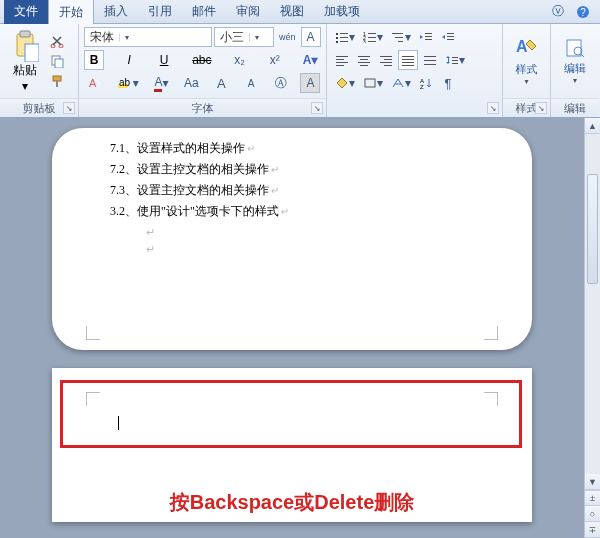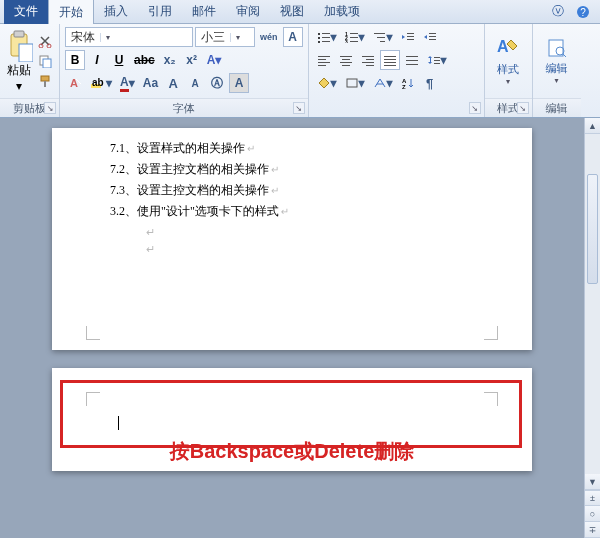--- a/index.html
+++ b/index.html
@@ -12,45 +12,45 @@
 .menubar .spacer { flex: 1; }
 .help-ico { color: #2b579a; padding: 0 6px; }
 .ribbon { background: linear-gradient(#f5f8fc, #e6edf7); display: flex; height: 94px; border-bottom: 1px solid #8ea7c5; }
 .group { border-right: 1px solid #c3cfe0; display: flex; flex-direction: column; position: relative; }
 .group-label { text-align: center; font-size: 11px; color: #4a5a70; padding: 2px 0 1px; border-top: 1px solid #d5dde9; background: linear-gradient(#eef2f9,#e2e9f3); }
 .group-body { flex: 1; display: flex; align-items: stretch; padding: 3px 5px; gap: 3px; }
 .clip-main { display: flex; flex-direction: column; align-items: center; justify-content: center; width: 40px; }
 .clip-side { display: flex; flex-direction: column; gap: 4px; justify-content: center; }
 .sicon { width: 18px; height: 16px; display: inline-flex; align-items: center; justify-content: center; color: #3b5a85; }
 .font-body { display: flex; flex-direction: column; gap: 3px; }
-.font-row { display: flex; align-items: center; gap: 2px; }
+.font-row { display: flex; align-items: center; gap: 2px; justify-content: space-between; }
 .combo { display: flex; align-items: center; background: #fff; border: 1px solid #a9bcd6; height: 20px; }
 .combo span { padding: 0 5px; font-size: 12px; color: #333; }
 .combo .arr { width: 12px; border-left: 1px solid #cfd9e8; font-size: 8px; color: #556; text-align: center; }
-.btn { min-width: 20px; height: 20px; display: inline-flex; align-items: center; justify-content: center; font-size: 12px; color: #3b5a85; border: 1px solid transparent; padding: 0 2px; font-weight: bold; }
+.btn { min-width: 20px; height: 20px; display: inline-flex; align-items: center; justify-content: center; font-size: 12px; color: #3b5a85; border: 1px solid transparent; padding: 0 2px; }
 .btn.box { border: 1px solid #a9bcd6; background: #fff; }
 .bold { font-weight: bold; color: #000; }
 .ital { font-style: italic; color: #000; }
 .uline { text-decoration: underline; color: #000; }
 .strike { text-decoration: line-through; color: #000; }
 .para-body { display: flex; flex-direction: column; gap: 3px; }
 .para-row { display: flex; gap: 2px; }
 .vbtn { display: flex; flex-direction: column; align-items: center; justify-content: center; width: 38px; color: #2b5aa0; }
 .vbtn svg { margin-bottom: 2px; }
 .vbtn .lbl { font-size: 11px; }
 .vbtn .ar { font-size: 8px; color: #556; }
 .doc-area { flex: 1; background: #97a6ba; overflow: hidden; display: flex; }
 .doc-scroll { flex: 1; overflow-y: auto; padding: 10px 30px 0 30px; }
 .page { background: #fff; margin: 0 auto 18px; width: 480px; box-shadow: 0 2px 6px rgba(0,0,0,0.35); position: relative; }
-.page1 { height: 222px; padding: 10px 48px 10px 58px; }
+.page1 { height: 222px; padding: 10px 48px 10px 58px; border-radius: 31px; }
 .line { font-family: SimSun, serif; font-size: 12px; color: #000; line-height: 20px; }
 .lend { color: #bbb; font-size: 10px; margin-left: 2px; }
 .pmark { color: #bbb; font-size: 11px; margin: 4px 0 0 36px; }
 .cornL { position: absolute; border-top: 1px solid #bbb; border-right: 1px solid #bbb; width: 14px; height: 14px; }
-.page2 { height: 103px; }
+.page2 { height: 154px; }
 .redbox { position: absolute; border: 3px solid #d62424; left: 8px; top: 12px; width: 462px; height: 68px; }
 .cursor { position: absolute; width: 1px; height: 14px; background: #000; }
 .caption { position: absolute; bottom: 6px; left: 0; right: 0; text-align: center; color: #d62424; font-weight: bold; font-size: 20px; }
 .scrollbar { width: 16px; background: #e6ebf2; border-left: 1px solid #bac6d8; display: flex; flex-direction: column; }
 .sb-btn { height: 16px; display: flex; align-items: center; justify-content: center; font-size: 9px; color: #4a5a70; background: linear-gradient(#f3f6fb,#dfe6f0); border-bottom: 1px solid #c3cfe0; }
 .sb-track { flex: 1; position: relative; }
 .sb-thumb { position: absolute; left: 2px; right: 2px; top: 40px; height: 110px; background: linear-gradient(#eef2f9,#d4ddeb); border: 1px solid #a9bcd6; border-radius: 2px; }
 .grp-arrow { position: absolute; right: 3px; bottom: 3px; width: 12px; height: 12px; font-size: 8px; color: #556; border: 1px solid #c3cfe0; display: flex; align-items: center; justify-content: center; background: #eef2f9; }
 svg { display: block; }
 .highlight-btn { background: #ffe089; border-color: #e0a030; }
@@ -73,21 +73,21 @@
     <div class="help-ico">
       <svg width="14" height="14">
           <circle cx="7" cy="7" r="6" fill="#3b7dd8"></circle>
           <text x="7" y="11" font-size="10" text-anchor="middle" fill="#fff">?</text>
         </svg>
     </div>
   </div>
 
   <div class="ribbon">
 
-    <div class="group" style="width:60px">
+    <div class="group" style="width:79px">
       <div class="group-body">
         <div class="clip-main">
           <svg width="28" height="32">
               <rect x="6" y="4" width="16" height="22" rx="2" fill="#f8e6a0" stroke="#c0a040"></rect>
               <rect x="9" y="1" width="10" height="6" rx="1" fill="#d0d0d0" stroke="#888"></rect>
               <rect x="14" y="14" width="14" height="18" fill="#fff" stroke="#5a8ed0"></rect>
             </svg>
           <span class="lbl">粘贴</span>
           <span class="ar">▾</span>
         </div>

